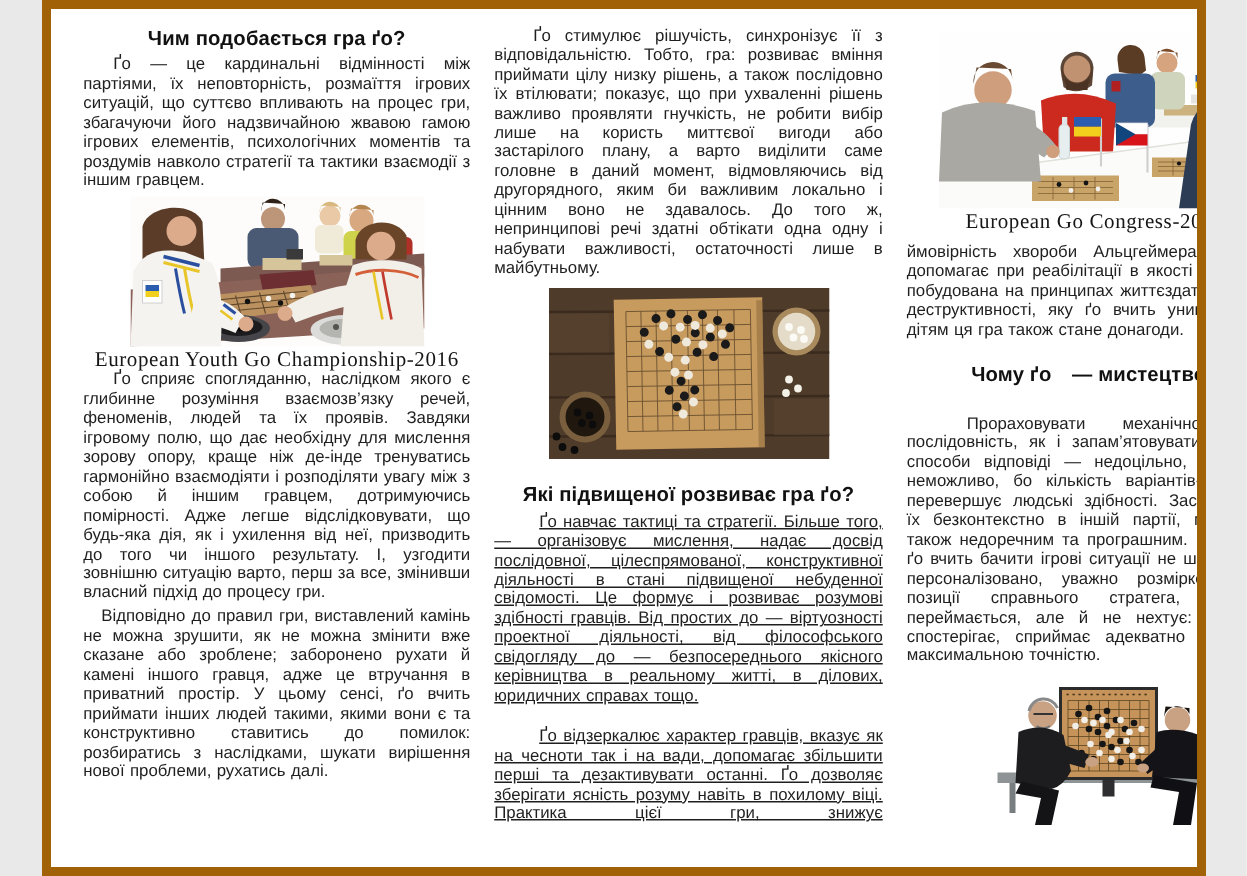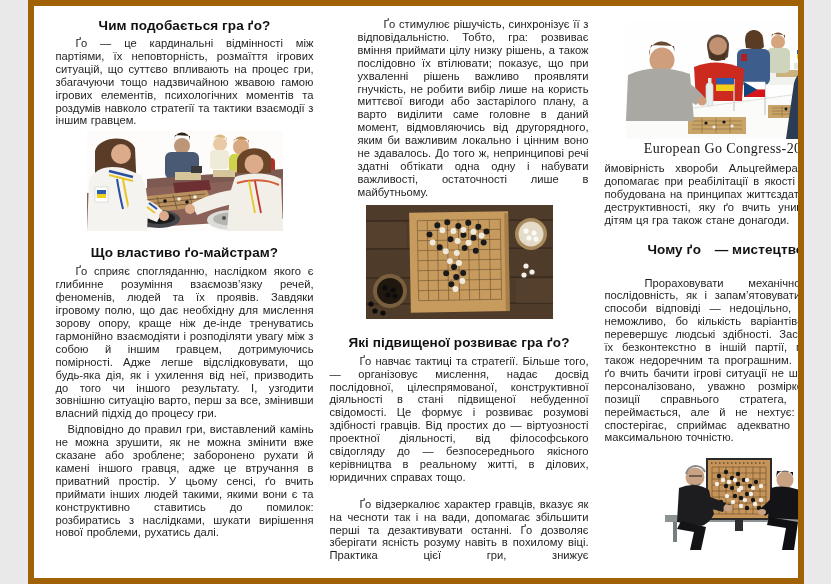--- a/index.html
+++ b/index.html
@@ -22,22 +22,22 @@
   .head{
     font-size:13.5px;font-weight:bold;text-align:center;
     margin:0;color:#111;letter-spacing:0.1px;
   }
   .body-p{
     font-size:11.2px;line-height:12.9px;text-align:justify;
     margin:0;word-spacing:0.5px;
   }
   .ind20{text-indent:20px;}
   .ind12{text-indent:12px;}
-  .ind26{text-indent:26px;margin-left:28px;}
-  .ind30{text-indent:30px;}
+  .ind26{text-indent:26px;}
+  .ind30{text-indent:30px;text-decoration:underline;}
   .ind40{text-indent:40px;}
   .just-last{text-align-last:justify;}
 
   figure{margin:0;padding:0;}
   .photo{display:block;}
   .caption{
     font-family:"Liberation Serif", serif;
     font-size:14px;line-height:12px;
     text-align:center;letter-spacing:0.4px;
     color:#161616;margin-top:4px;
@@ -66,21 +66,21 @@
   .col-3 .fig4 svg{margin-left:46px;display:block;}
   .col-3 .fig4 .caption{padding-left:14px;}
 </style>
 </head>
 <body>
 
 <div class="page">
 
   <div class="col col-1">
     <h2 class="head h1">Чим подобається гра ґо?</h2>
-    <p class="body-p ind20">Ґо — це кардинальні відмінності між партіями, їх неповторність, розмаїття ігрових ситуацій, що суттєво впливають на процес гри, збагачуючи тощо надзвичайною жвавою гамою ігрових елементів, психологічних моментів та роздумів навколо стратегії та тактики взаємодії з іншим гравцем.</p>
+    <p class="body-p ind20">Ґо — це кардинальні відмінності між партіями, їх неповторність, розмаїття ігрових ситуацій, що суттєво впливають на процес гри, збагачуючи його надзвичайною жвавою гамою ігрових елементів, психологічних моментів та роздумів навколо стратегії та тактики взаємодії з іншим гравцем.</p>
 
     <figure class="fig1">
       <svg class="photo" width="196" height="100" viewBox="0 0 196 100">
         <rect width="196" height="100" fill="#fdfcfa"></rect>
 
         <g>
           <circle cx="95" cy="15" r="8" fill="#bd9579"></circle>
           <path d="M87,10 a8,8 0 0 1 16,-1 l0,-4 -15,-1 Z" fill="#2e2118"></path>
           <rect x="78" y="21" width="34" height="27" rx="6" fill="#4a5a74"></rect>
           <circle cx="133" cy="13" r="7" fill="#e9c9a6"></circle>
@@ -143,23 +143,23 @@
           <path d="M150,29 C153,15 177,13 184,26 L184,42 L150,42 Z" fill="#6b4527"></path>
           <circle cx="167" cy="33" r="9.5" fill="#dcab8c"></circle>
           <path d="M148,46 C160,41 182,41 194,48 L196,100 L140,100 L143,62 Z" fill="#f2efe9"></path>
           <path d="M150,52 C162,48 180,48 192,54" stroke="#d4603a" stroke-width="2" fill="none"></path>
           <path d="M162,50 C164,62 166,72 168,82" stroke="#e8c62a" stroke-width="1.8" fill="none"></path>
           <path d="M168,50 C170,62 172,72 174,82" stroke="#c23a2e" stroke-width="1.8" fill="none"></path>
           <path d="M152,58 C132,60 116,66 104,73 L110,84 C126,78 142,73 156,71 Z" fill="#f2efe9"></path>
           <circle cx="103" cy="78" r="5" fill="#dcab8c"></circle>
         </g>
       </svg>
+      <figcaption class="caption">European Youth Go Championship-2016</figcaption>
     </figure>
 
-    <h2 class="head h2">Що властиво ґо-майстрам?</h2>
     <p class="body-p ind20">Ґо сприяє спогляданню, наслідком якого є глибинне розуміння взаємозв’язку речей, феноменів, людей та їх проявів. Завдяки ігровому полю, що дає необхідну для мислення зорову опору, краще ніж де-інде тренуватись гармонійно взаємодіяти і розподіляти увагу між з собою й іншим гравцем, дотримуючись помірності. Адже легше відслідковувати, що будь-яка дія, як і ухилення від неї, призводить до того чи іншого результату. І, узгодити зовнішню ситуацію варто, перш за все, змінивши власний підхід до процесу гри.</p>
     <p class="body-p ind12 p3">Відповідно до правил гри, виставлений камінь не можна зрушити, як не можна змінити вже сказане або зроблене; заборонено рухати й камені іншого гравця, адже це втручання в приватний простір. У цьому сенсі, ґо вчить приймати інших людей такими, якими вони є та конструктивно ставитись до помилок: розбиратись з наслідками, шукати вирішення нової проблеми, рухатись далі.</p>
   </div>
 
   <div class="col col-2">
     <p class="body-p ind26 p1">Ґо стимулює рішучість, синхронізує її з відповідальністю. Тобто, гра: розвиває вміння приймати цілу низку рішень, а також послідовно їх втілювати; показує, що при ухваленні рішень важливо проявляти гнучкість, не робити вибір лише на користь миттєвої вигоди або застарілого плану, а варто виділити саме головне в даний момент, відмовляючись від другорядного, яким би важливим локально і цінним воно не здавалось. До того ж,  непринципові речі здатні обтікати одна одну і набувати важливості, остаточності лише в майбутньому.</p>
 
     <figure class="fig2">
       <svg class="photo" width="187" height="114" viewBox="0 0 187 114">
         <rect width="187" height="114" fill="#4e3b2a"></rect>

